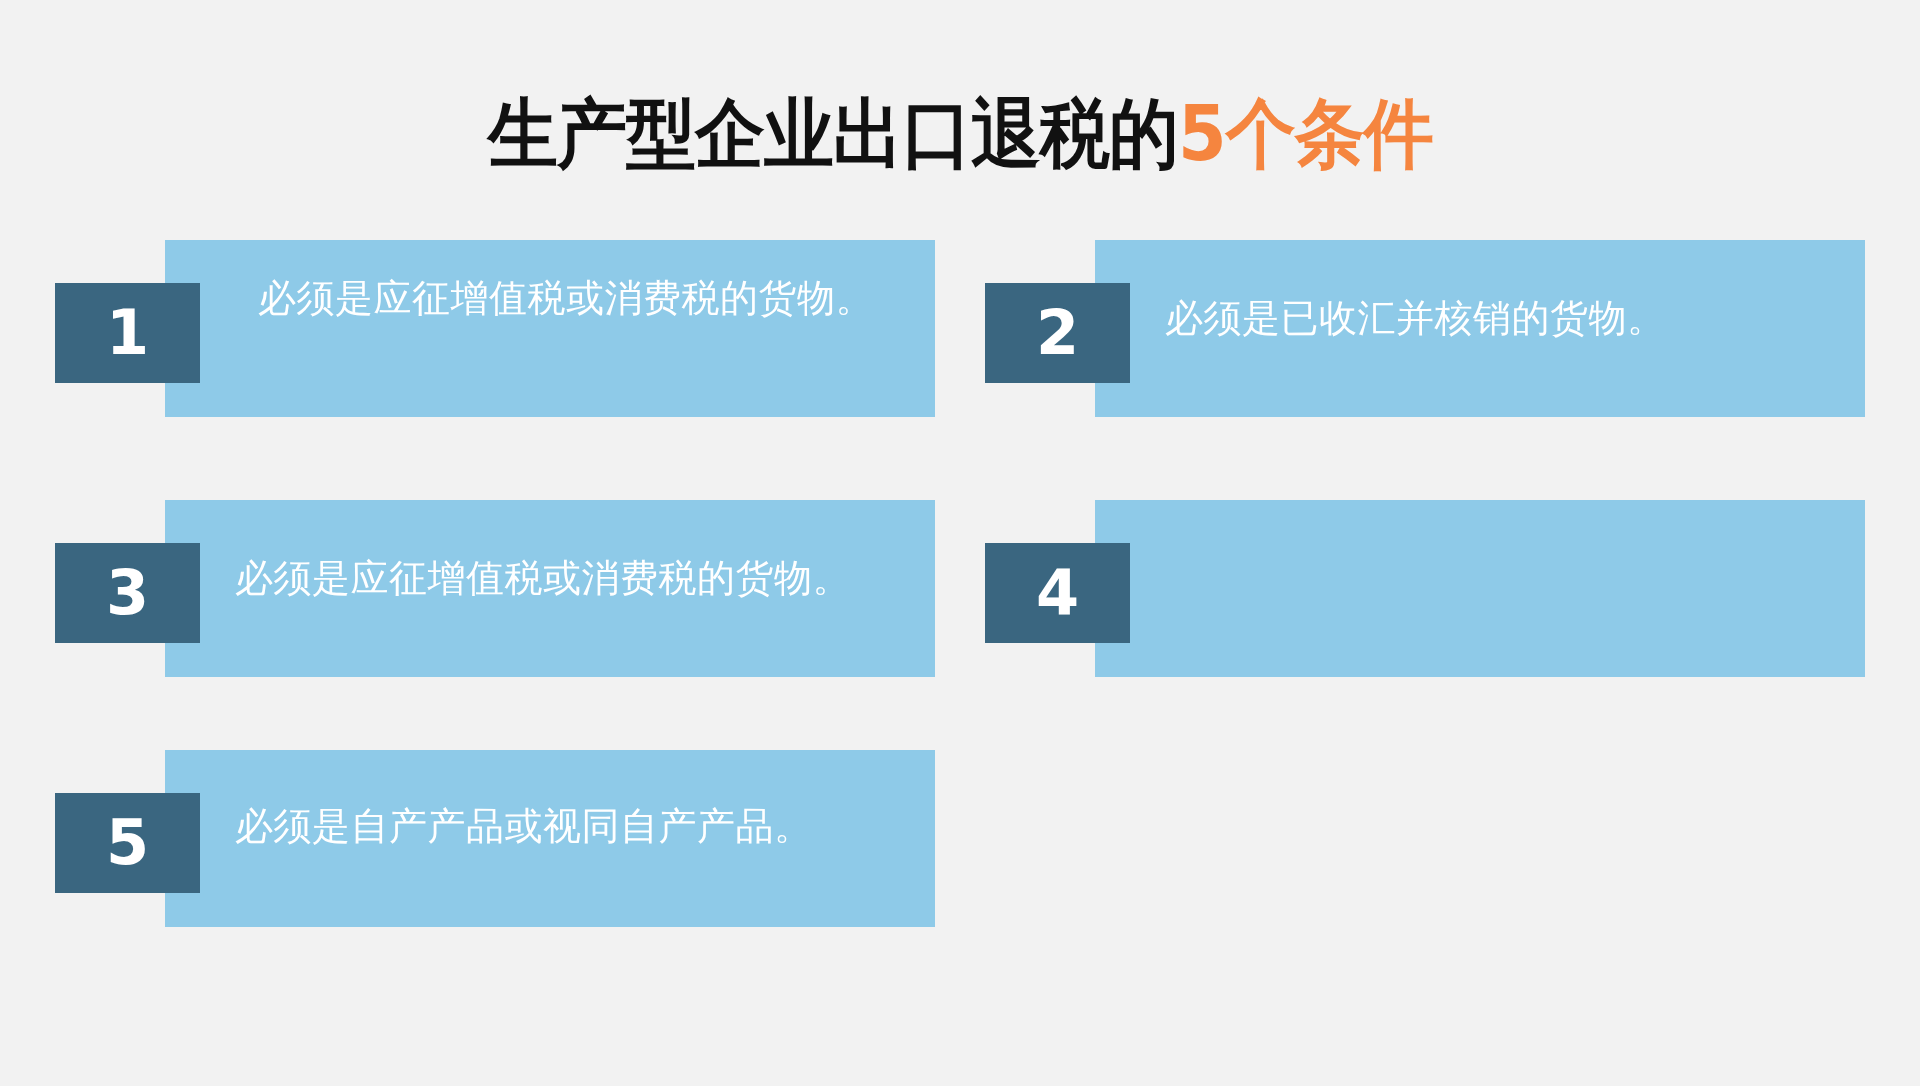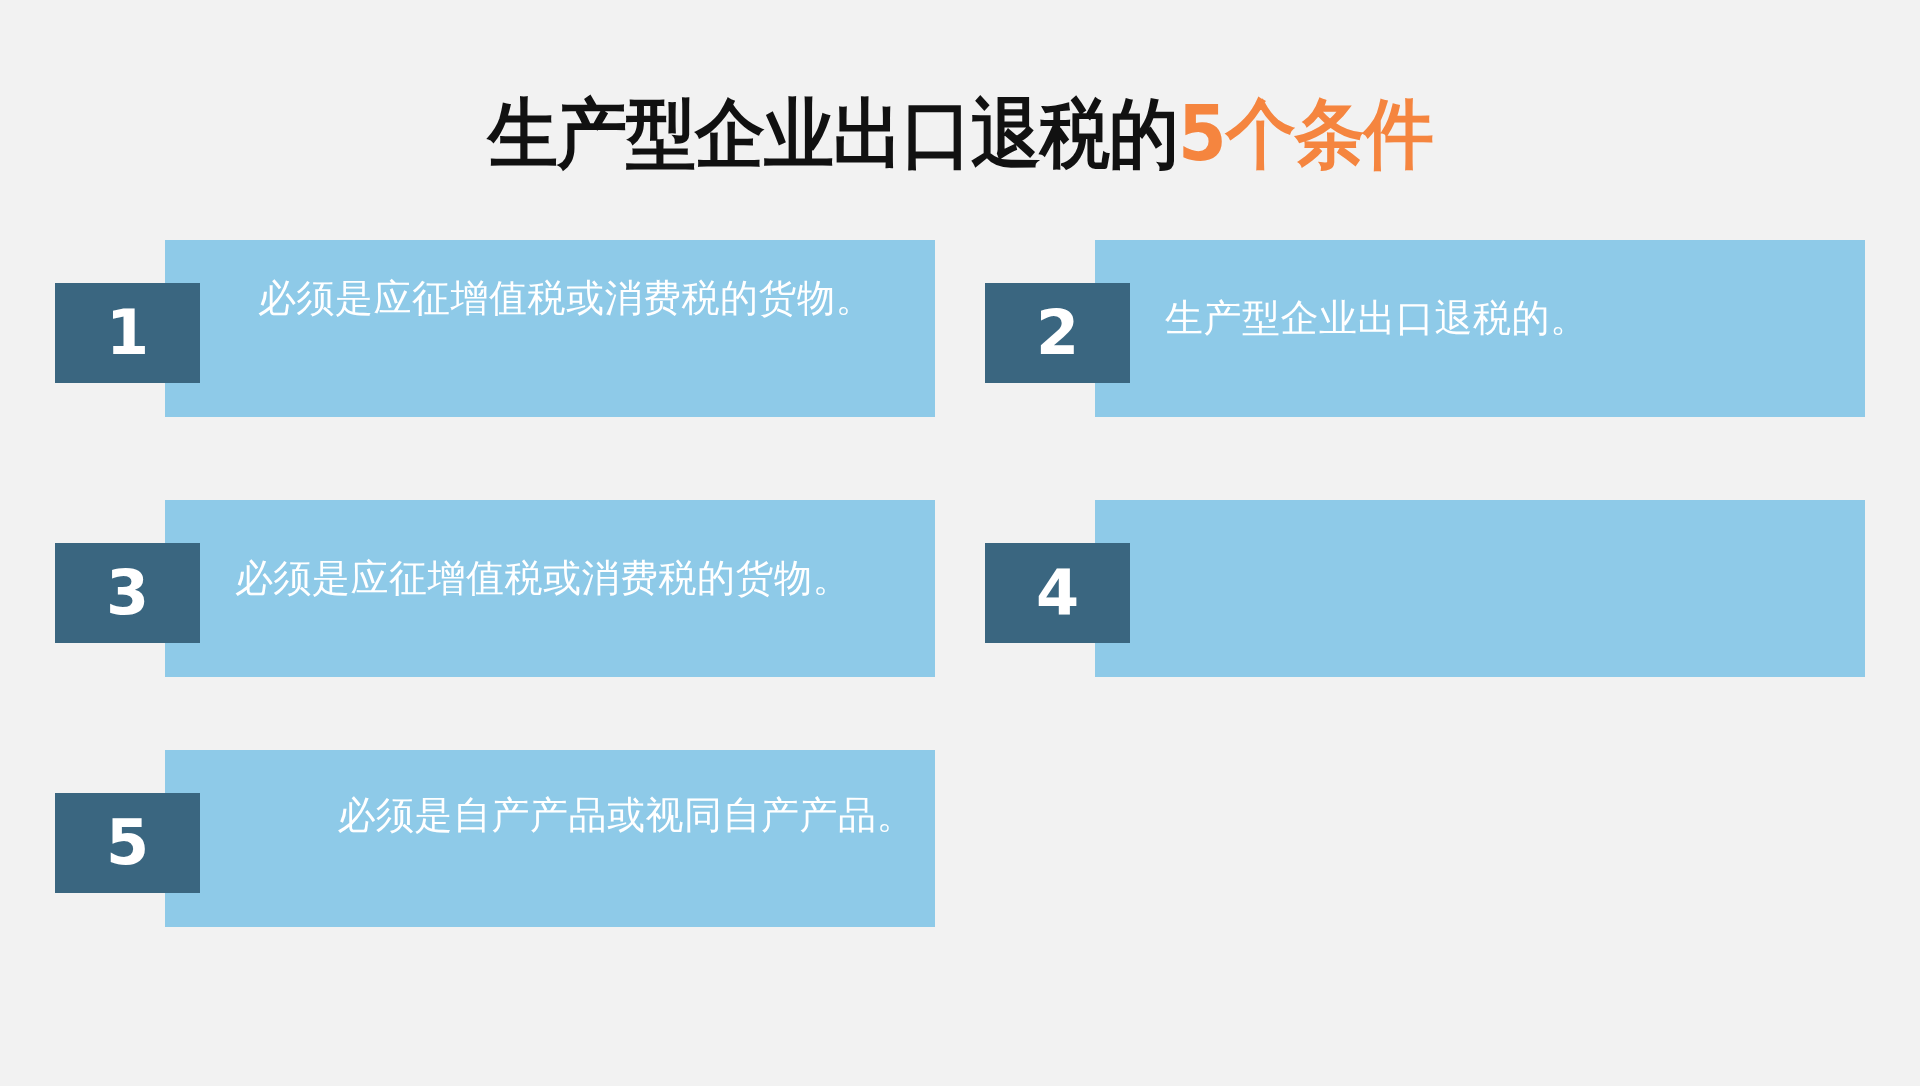--- a/index.html
+++ b/index.html
@@ -111,21 +111,21 @@
   
   #card-4 { left: 985px; top: 260px; width: 880px; height: 180px; }
   #card-4 .card-panel { left: 110px; top: 0px; width: 770px; height: 177px; }
   #card-4 .card-num   { left: 0px;  top: 43px; width: 145px; height: 100px; }
   #card-4 .card-text  { left: 180px; top: 55px; width: 680px; }
 
   
   #card-5 { left: 55px; top: 510px; width: 880px; height: 180px; }
   #card-5 .card-panel { left: 110px; top: 0px; width: 770px; height: 177px; }
   #card-5 .card-num   { left: 0px;  top: 43px; width: 145px; height: 100px; }
-  #card-5 .card-text  { left: 180px; top: 42px; width: 680px; text-align: right; }
+  #card-5 .card-text  { left: 180px; top: 53px; width: 680px; }
 </style>
 </head>
 <body>
 
 <div class="slide">
 
   <div class="title-wrap">
     <span class="title-text"><span class="title-main">生产型企业出口退税的</span><span class="title-accent">5个条件</span></span>
   </div>
 
@@ -133,21 +133,21 @@
 
     <div class="card" id="card-1">
       <div class="card-panel"></div>
       <div class="card-num">1</div>
       <div class="card-text">必须是应征增值税或消费税的货物。</div>
     </div>
 
     <div class="card" id="card-2">
       <div class="card-panel"></div>
       <div class="card-num">2</div>
-      <div class="card-text">生产型企业出口退税的。</div>
+      <div class="card-text">必须是已收汇并核销的货物。</div>
     </div>
 
     <div class="card" id="card-3">
       <div class="card-panel"></div>
       <div class="card-num">3</div>
       <div class="card-text">必须是应征增值税或消费税的货物。</div>
     </div>
 
     <div class="card" id="card-4">
       <div class="card-panel"></div>

